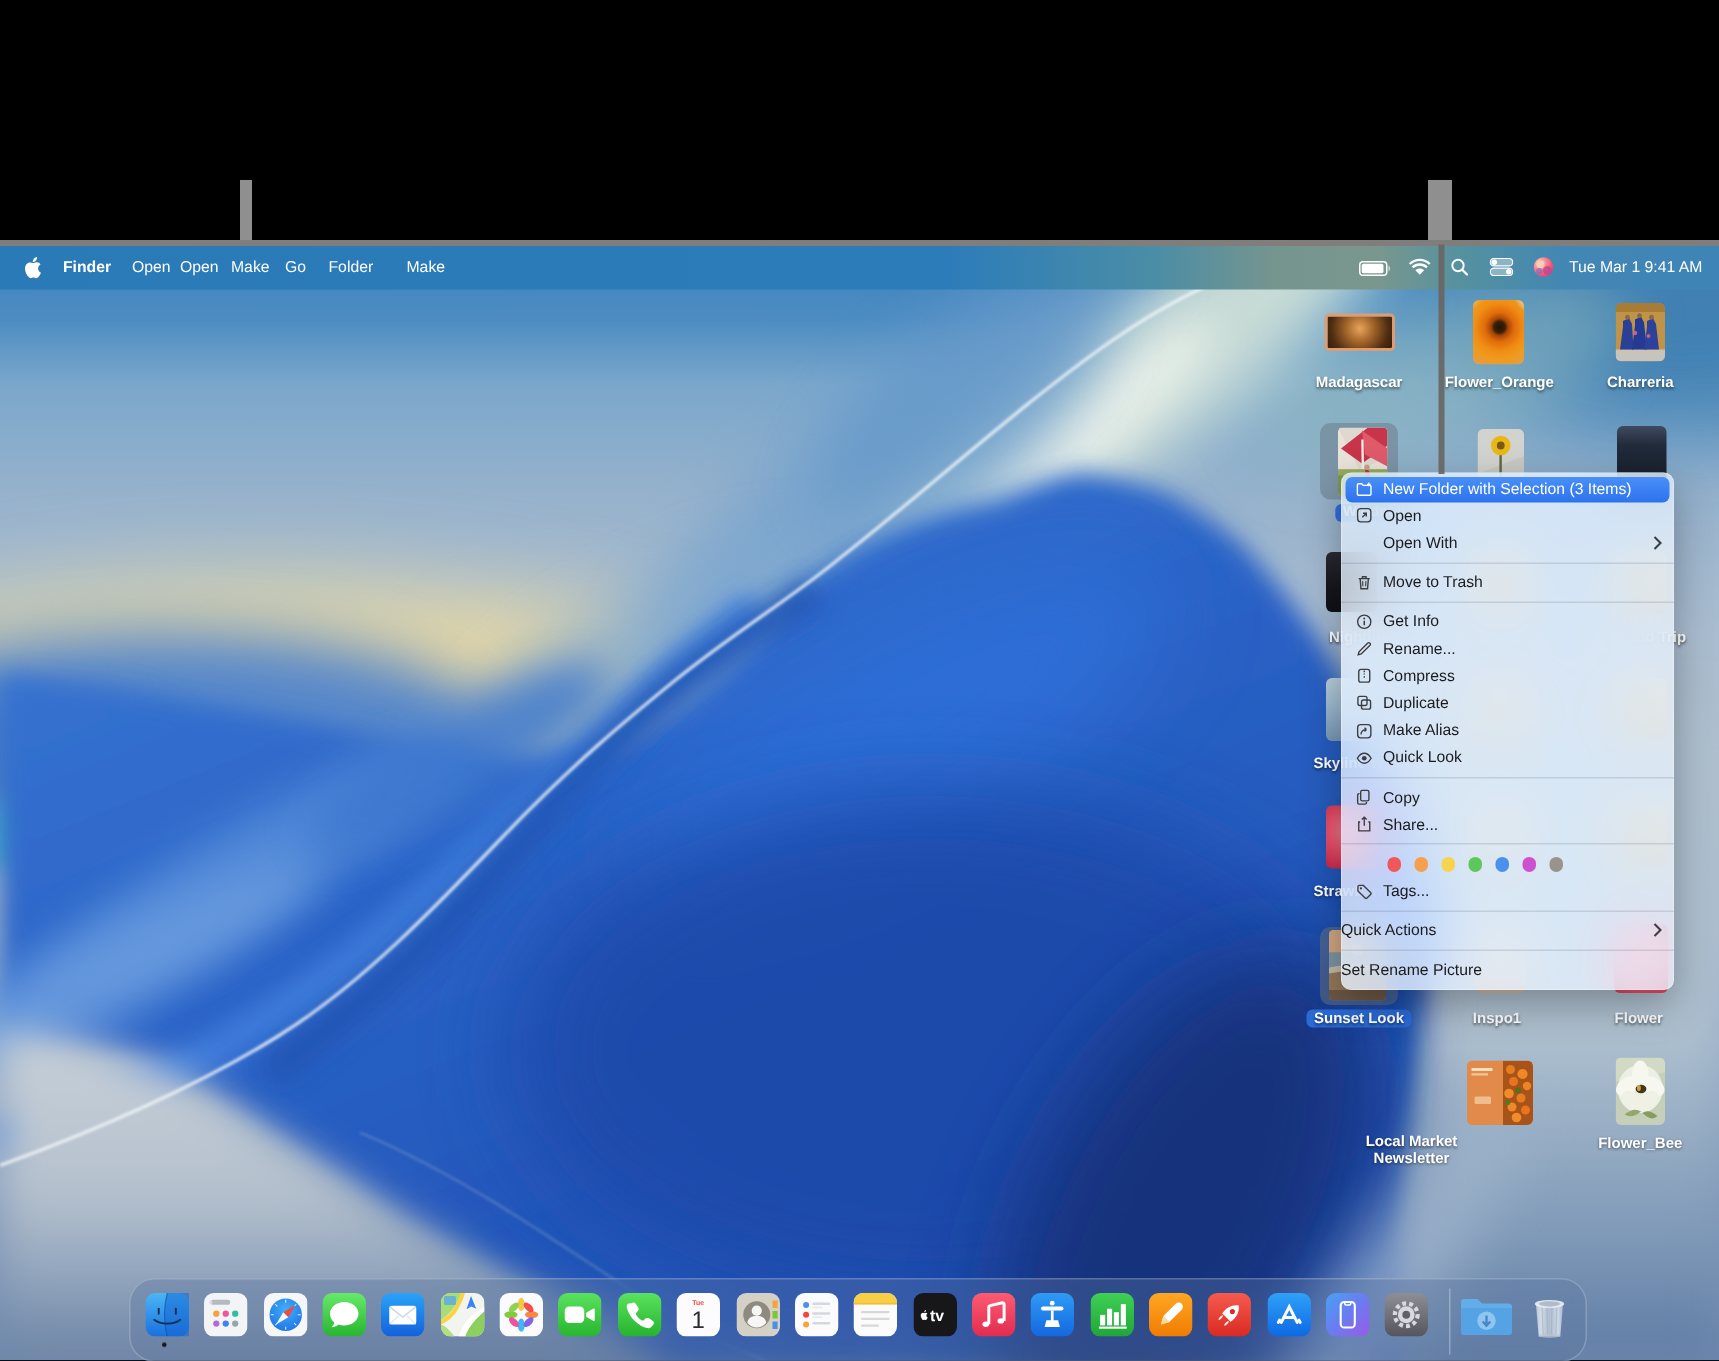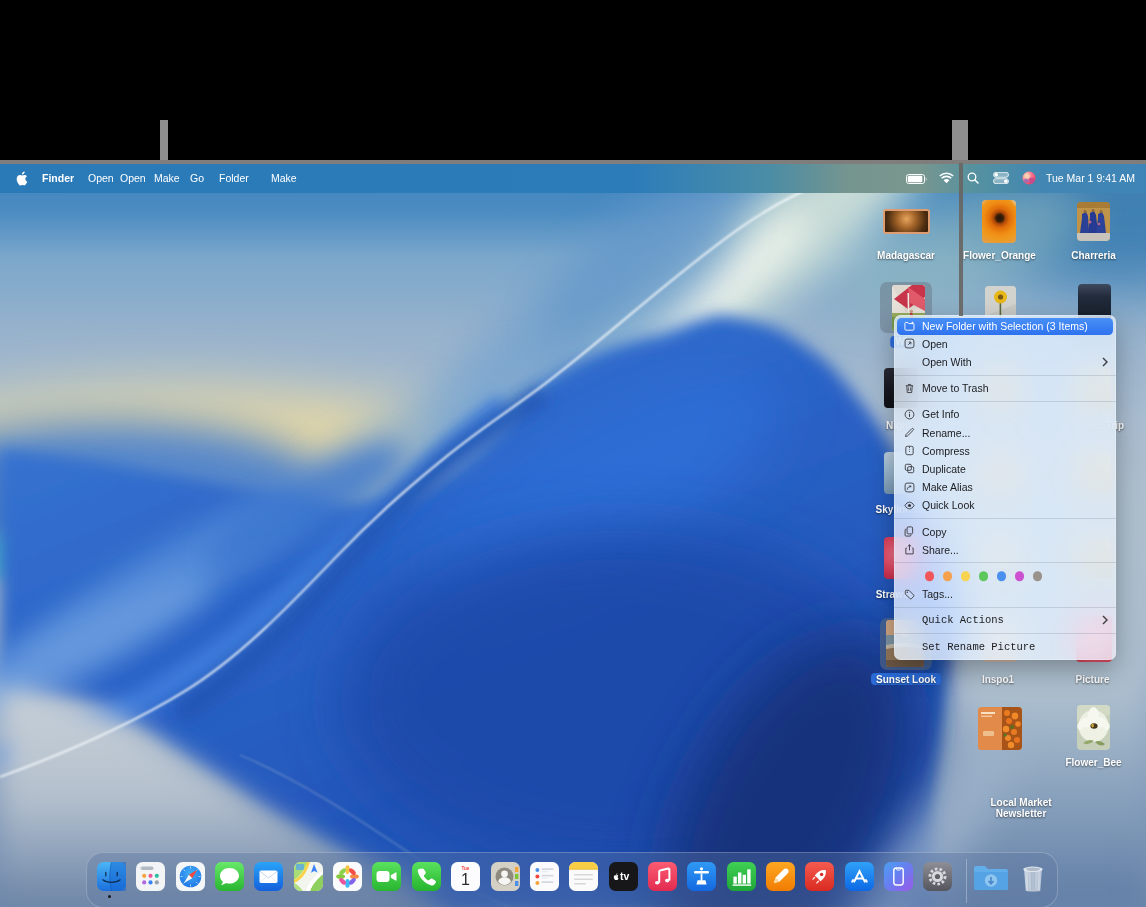--- a/index.html
+++ b/index.html
@@ -26,21 +26,21 @@
   .dlabel .pill{background:#2a6bd8;border-radius:4px;padding:0.5px 5px;display:inline-block;}
   .selbox{position:absolute;background:rgba(104,119,134,0.5);border-radius:7px;}
   
   #ctx{position:absolute;left:894px;top:155px;width:222px;height:345px;border-radius:7px;
     background:rgba(231,241,252,0.78);
     backdrop-filter:blur(17px) saturate(1.7);-webkit-backdrop-filter:blur(17px) saturate(1.7);
     box-shadow:0 10px 26px rgba(0,0,0,0.3),0 0 0 0.5px rgba(255,255,255,0.45) inset;
     padding-top:3.2px;font-size:10.5px;color:#1b1b1e;}
   .mi{position:relative;height:18.2px;line-height:18.2px;padding-left:28px;}
   .mi .ic{position:absolute;left:10px;top:3.6px;width:11px;height:11px;}
-  .mi.noind{padding-left:28px;font-family:Liberation Mono, monospace;}
+  .mi.noind{padding-left:0;}
   .mi.hl{background:linear-gradient(180deg,#4a90f7,#2d72ee);border-radius:4.5px;
     margin:0 2.8px;padding-left:25.2px;color:#fff;height:16.4px;line-height:16.4px;}
   .mi.hl .ic{left:7.2px;top:2.6px;}
   .msep{height:1px;background:rgba(40,50,70,0.14);margin:3.55px 0;}
   .chev{position:absolute;right:8px;top:4px;}
   .dots{height:18.2px;position:relative;}
   .dot{position:absolute;top:50%;width:9.5px;height:9.5px;border-radius:50%;transform:translateY(-50%);}
   
   #dock{position:absolute;left:86px;top:692px;width:972px;height:56px;border-radius:17px;
     background:rgba(94,120,160,0.36);
@@ -284,21 +284,21 @@
         <rect x="0" y="15" width="38" height="10" fill="#7e95a4"></rect>
         <rect x="0" y="25" width="38" height="22" fill="#93785c"></rect>
         <circle cx="19" cy="13" r="4" fill="#eed0a8" opacity="0.85"></circle>
         <path d="M0 25 Q 19 21 38 25 L38 29 Q19 25 0 29 Z" fill="#d8d4c4" opacity="0.7"></path>
         <rect x="0" y="40" width="38" height="7" fill="#6e5844"></rect>
         </svg></div>
       <div class="dlabel" style="left:906px;top:513px;transform:translateX(-50%);"><span class="pill">Sunset Look</span></div>
       <div class="dicon" style="left:983px;top:460px;width:34px;height:42px;border-radius:4px;background:linear-gradient(180deg,#f0e8e0 0%,#e0d0c0 50%,#d0b8a8 100%);"></div>
       <div class="dlabel" style="left:998px;top:514px;transform:translateX(-50%);">Inspo1</div>
       <div class="dicon" style="left:1076px;top:456px;width:36px;height:46px;border-radius:4px;background:radial-gradient(circle at 50% 45%,#f8b0bc 0%,#f08495 40%,#e85c72 70%,#e04058 100%);"></div>
-      <div class="dlabel" style="left:1092.5px;top:514px;transform:translateX(-50%);">Picture</div>
+      <div class="dlabel" style="left:1092.5px;top:514px;transform:translateX(-50%);">Flower</div>
 
       <div class="dicon" style="left:978px;top:547px;width:44px;height:43px;border-radius:4px;overflow:hidden;">
         <svg width="44" height="43">
             <rect width="44" height="43" fill="#e08848"></rect>
         <rect x="0" y="0" width="24" height="43" fill="#e28a4a"></rect>
         <rect x="3" y="5" width="14" height="2" fill="#f8e0c0"></rect>
             <rect x="3" y="8.5" width="11" height="1.5" fill="#f4d4b0" opacity="0.8"></rect>
         <rect x="5" y="24" width="11" height="5" rx="1" fill="#f0c898" opacity="0.85"></rect>
         <rect x="24" y="0" width="20" height="43" fill="#a85318"></rect>
         <circle cx="29" cy="6" r="3" fill="#e87c1e"></circle>
@@ -306,21 +306,21 @@
             <circle cx="31" cy="14" r="3" fill="#e87420"></circle>
             <circle cx="40" cy="17" r="2.8" fill="#ee8426"></circle>
             <circle cx="28" cy="22" r="3.2" fill="#f08c2a"></circle>
             <circle cx="36" cy="25" r="3" fill="#e87c22"></circle>
             <circle cx="30" cy="31" r="3" fill="#ee8828"></circle>
             <circle cx="39" cy="33" r="3" fill="#e87420"></circle>
             <circle cx="33" cy="38" r="3.2" fill="#f08c2a"></circle>
         <circle cx="34" cy="20" r="2" fill="#58701e"></circle>
             <circle cx="27" cy="28" r="1.8" fill="#5a7420"></circle>
         </svg></div>
-      <div class="dlabel" style="left:1021px;top:597px;transform:translateX(-50%);line-height:10.5px;margin-top:41px;">Local Market<br>Newsletter</div>
+      <div class="dlabel" style="left:941px;top:597px;transform:translateX(-50%);line-height:10.5px;">Local Market<br>Newsletter</div>
       <div class="dicon" style="left:1077px;top:545px;width:33px;height:45px;border-radius:4px;overflow:hidden;">
         <svg width="33" height="45">
             <rect width="33" height="45" fill="#c6cfba"></rect>
         <path d="M0 0 L33 0 L33 10 L0 16 Z" fill="#d2dac6"></path>
         <ellipse cx="16.5" cy="21" rx="15" ry="16" fill="#ecefe3"></ellipse>
         <ellipse cx="16.5" cy="11" rx="5.5" ry="9" fill="#f6f8f0"></ellipse>
         <ellipse cx="8" cy="19" rx="8.5" ry="5.5" fill="#f6f8f0" transform="rotate(-35 8 19)"></ellipse>
         <ellipse cx="25" cy="19" rx="8.5" ry="5.5" fill="#f6f8f0" transform="rotate(35 25 19)"></ellipse>
         <ellipse cx="11" cy="29" rx="8" ry="5.5" fill="#eef1e4" transform="rotate(45 11 29)"></ellipse>
         <ellipse cx="22" cy="29" rx="8" ry="5.5" fill="#eef1e4" transform="rotate(-45 22 29)"></ellipse>

